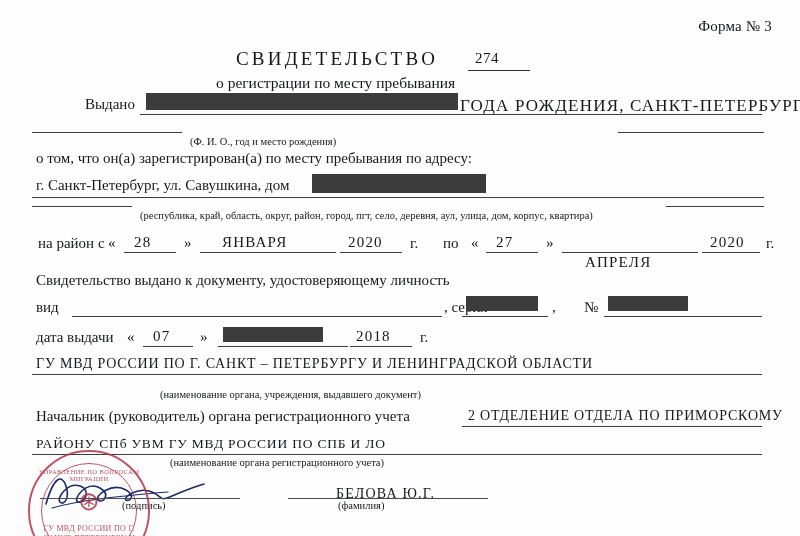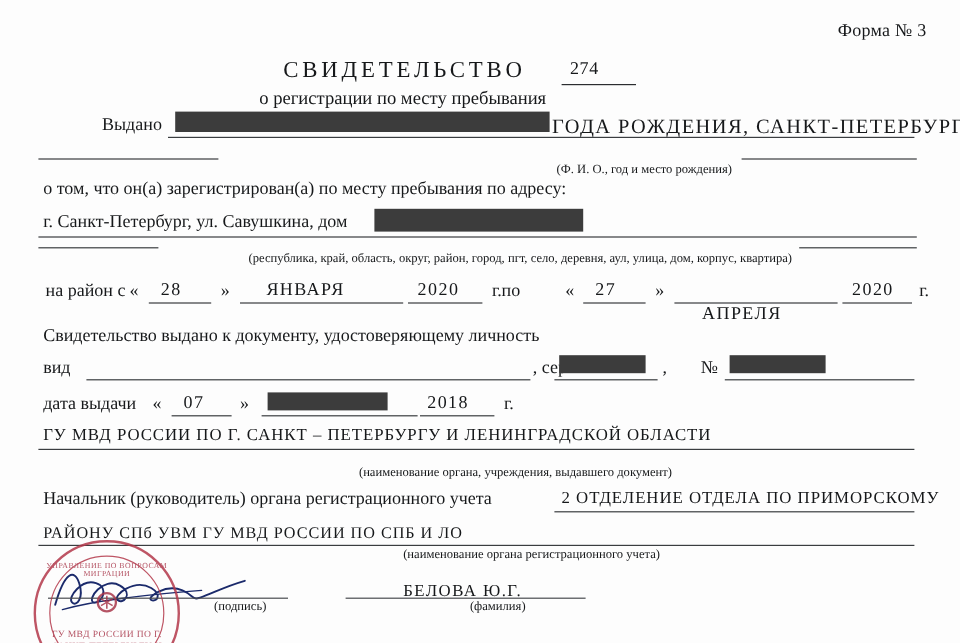--- a/index.html
+++ b/index.html
@@ -145,21 +145,21 @@
     top: 470px;
     width: 170px;
     height: 42px;
     color: #1b2a6b;
     pointer-events: none;
   }
 
   .caption-center {
     position: absolute;
     font-size: 10.5px;
-    text-align: right;
+    text-align: left;
   }
 </style>
 </head>
 <body>
 
 <div class="page">
 
   <div class="form-no">Форма № 3</div>
 
   <div class="title">СВИДЕТЕЛЬСТВО</div>
@@ -186,21 +186,21 @@
   <div class="t" style="top:235px; left:38px;">на район с</div>
   <div class="t" style="top:235px; left:108px;">«</div>
   <div class="t wide" style="top:234px; left:134px;">28</div>
   <div class="rule" style="top:252px; left:124px; width:52px;"></div>
   <div class="t" style="top:235px; left:184px;">»</div>
   <div class="t wide" style="top:234px; left:222px;">ЯНВАРЯ</div>
   <div class="rule" style="top:252px; left:200px; width:136px;"></div>
   <div class="t wide" style="top:234px; left:348px;">2020</div>
   <div class="rule" style="top:252px; left:340px; width:62px;"></div>
   <div class="t" style="top:235px; left:410px;">г.</div>
-  <div class="t" style="top:235px; left:418px;">по</div>
+  <div class="t" style="top:235px; left:443px;">по</div>
   <div class="t" style="top:235px; left:471px;">«</div>
   <div class="t wide" style="top:234px; left:496px;">27</div>
   <div class="rule" style="top:252px; left:486px; width:52px;"></div>
   <div class="t" style="top:235px; left:546px;">»</div>
   <div class="t wide" style="top:234px; left:585px;margin-top:20px;">АПРЕЛЯ</div>
   <div class="rule" style="top:252px; left:562px; width:136px;"></div>
   <div class="t wide" style="top:234px; left:710px;">2020</div>
   <div class="rule" style="top:252px; left:702px; width:58px;"></div>
   <div class="t" style="top:235px; left:766px;">г.</div>
 

